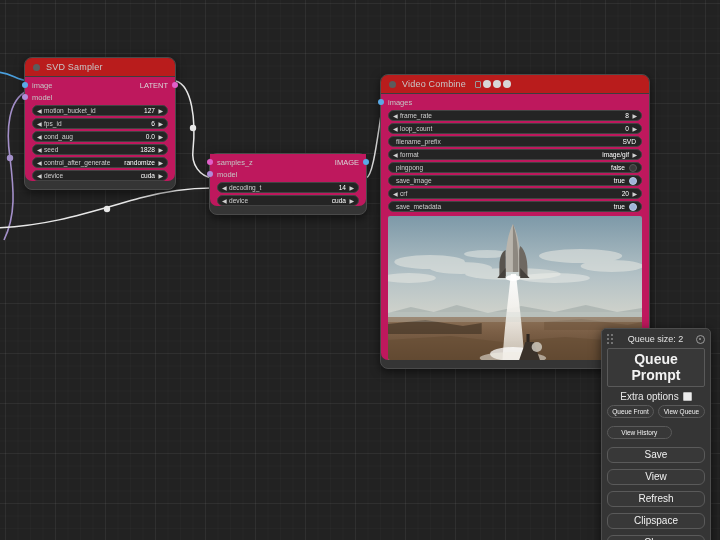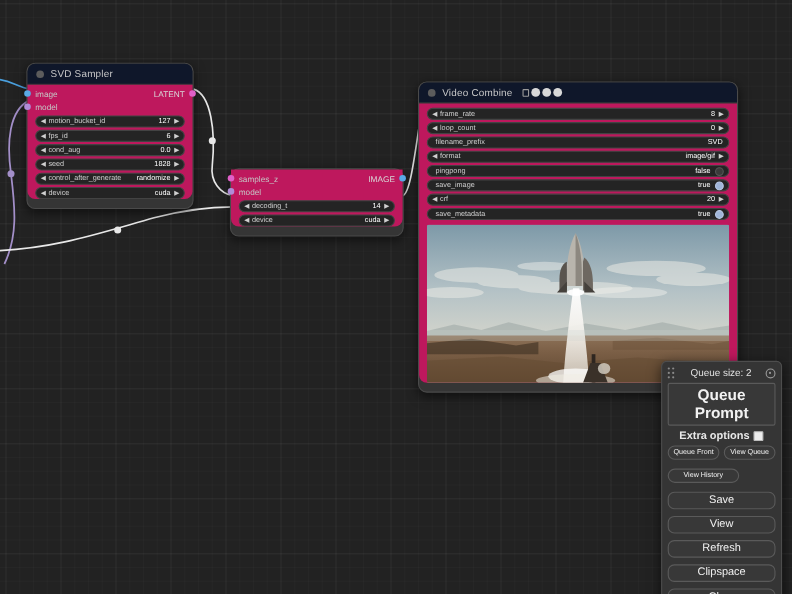--- a/index.html
+++ b/index.html
@@ -31,21 +31,21 @@
     background: #353535;
     border: 1px solid #4a4a4a;
     border-radius: 8px;
     box-shadow: 0 3px 10px rgba(0,0,0,0.55);
     padding-bottom: 6px;
   }
   .node-title {
     height: 19px;
     display: flex; align-items: center;
     padding: 0 8px;
-    background: #0f172a;
+    background: #b91c1c;
     border-radius: 7px 7px 0 0;
     border-bottom: 1px solid #3d3d3d;
     gap: 6px;
   }
   .node-body { background: #be185d; border-radius: 0 0 7px 7px; padding: 2px 0 0 0; }
   .title-dot {
     width: 7px; height: 7px; border-radius: 50%;
     background: #5c5c5c; flex: 0 0 auto;
   }
   .title-text {
@@ -141,21 +141,21 @@
     border: 1px solid #5a5a5a;
     border-radius: 9px;
     color: #f2f2f2;
     text-align: center;
     cursor: pointer;
     width: 100%;
   }
   .btn-queue { font-size: 14px; font-weight: bold; padding: 2px 0 3px; margin-bottom: 3px; border-radius: 2px;}
   .extra-row {
     display: flex; align-items: center; justify-content: center;
-    gap: 4px; margin: 1px 0 3px 0; font-weight: bold;
+    gap: 4px; margin: 1px 0 3px 0;
   }
   .extra-label { font-size: 10px; color: #e8e8e8; }
   .chk { width: 9px; height: 9px; background: #ececec; border: 1px solid #bdbdbd; border-radius: 1px; }
   .row-2 { display: flex; gap: 4px; margin-bottom: 3px; }
   .btn-small { font-size: 6.5px; padding: 1.5px 0 2px; border-radius: 7px; }
   .btn-center { width: 66%; margin: 0 auto 5px auto; }
   .btn-big { font-size: 10px; font-weight: normal; padding: 1px 4px 2px; margin-bottom: 3px; border-radius: 6px;}
 </style>
 </head>
 <body>
@@ -254,32 +254,36 @@
       </div>
       <div class="widget">
         <span class="w-arrow">◀</span>
         <span class="w-name">device</span>
         <span class="w-val">cuda</span>
         <span class="w-arrow r">▶</span>
       </div>
     </div>
   </div>
 
-  <div class="node" id="node-combine" style="left:380px; top:74px; width:291px;">
+  <div class="node" id="node-combine" style="left:380px; top:74px; width:270px;">
     <div class="node-title">
       <span class="title-dot"></span>
       <span class="title-text">Video Combine</span>
       <span class="title-icons">
         <span class="mini-icon sq"></span>
         <span class="mini-icon"></span>
         <span class="mini-icon"></span>
         <span class="mini-icon"></span>
       </span>
     </div>
     <div class="node-body">
+      <div class="slot">
+        <span class="slot-dot in" style="background:#5aa9e6"></span>
+        <span class="slot-label">images</span>
+      </div>
 
       <div class="widget">
         <span class="w-arrow">◀</span>
         <span class="w-name">frame_rate</span>
         <span class="w-val">8</span>
         <span class="w-arrow r">▶</span>
       </div>
       <div class="widget">
         <span class="w-arrow">◀</span>
         <span class="w-name">loop_count</span>

